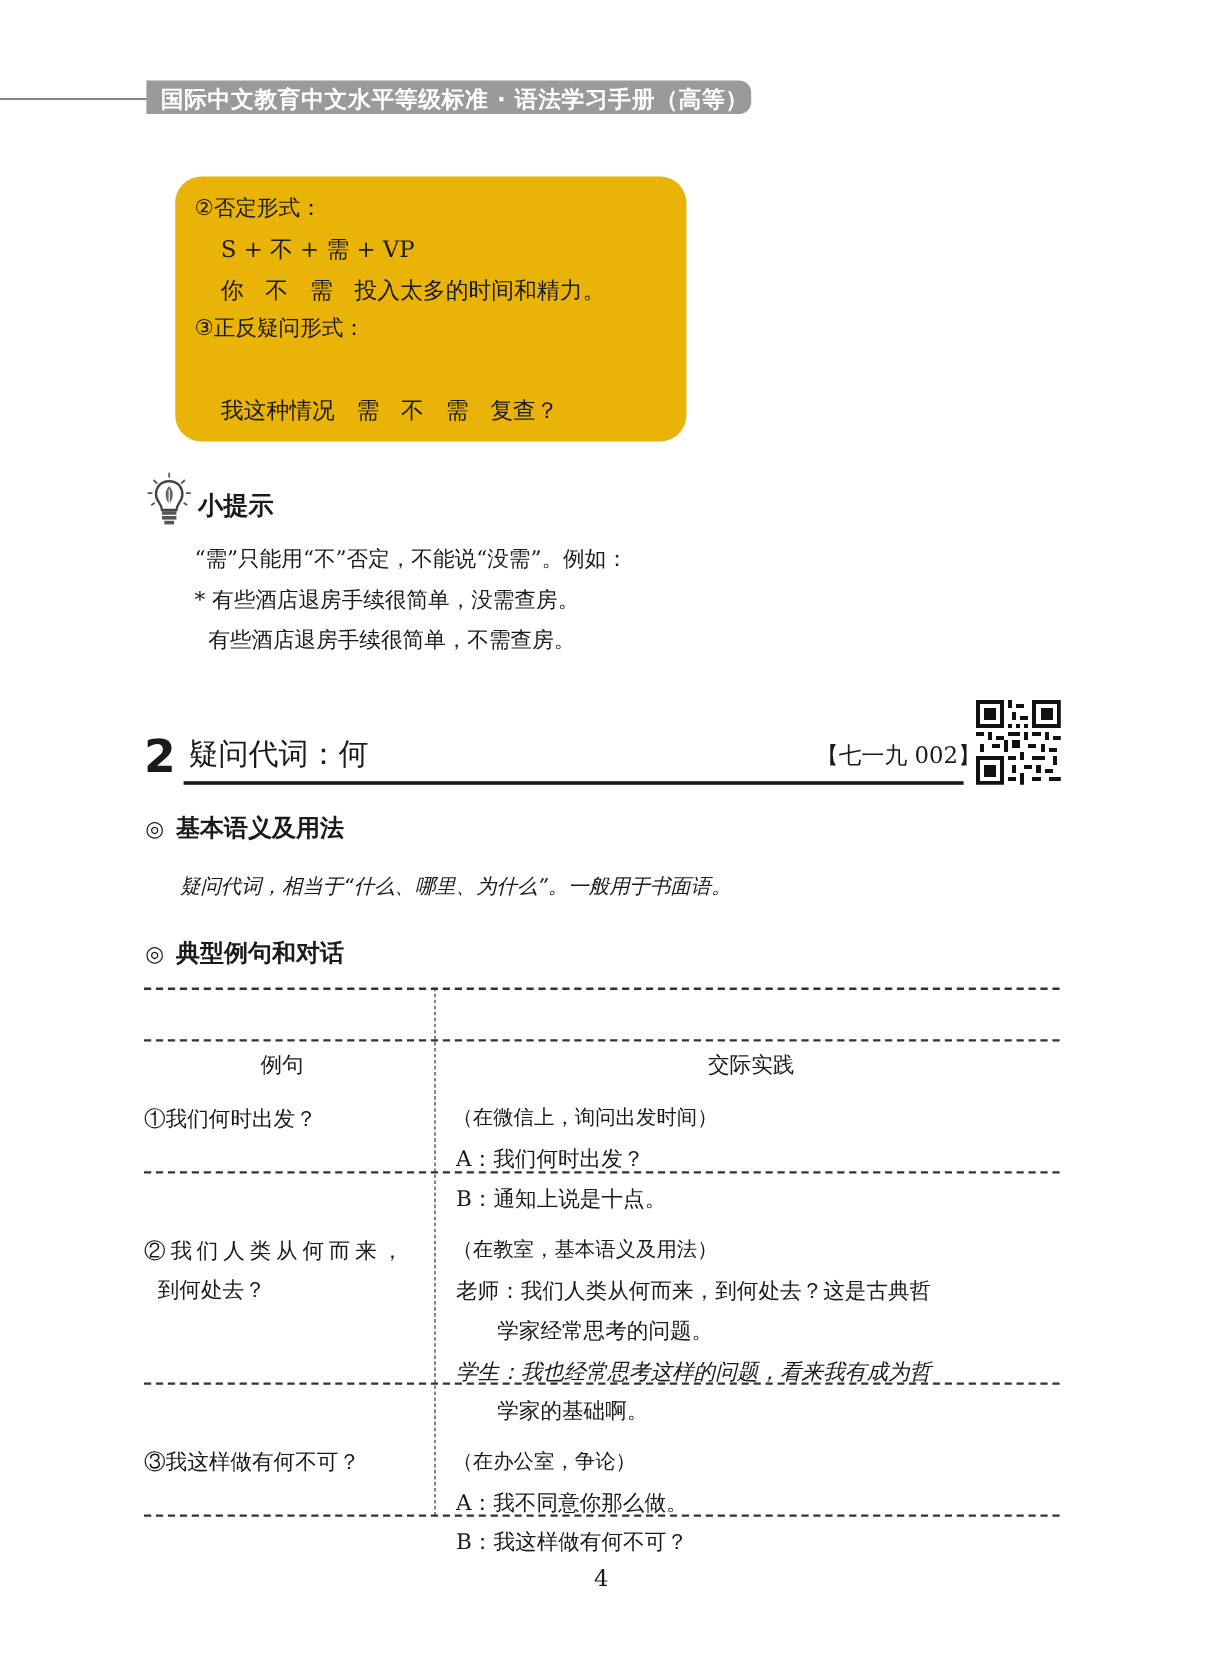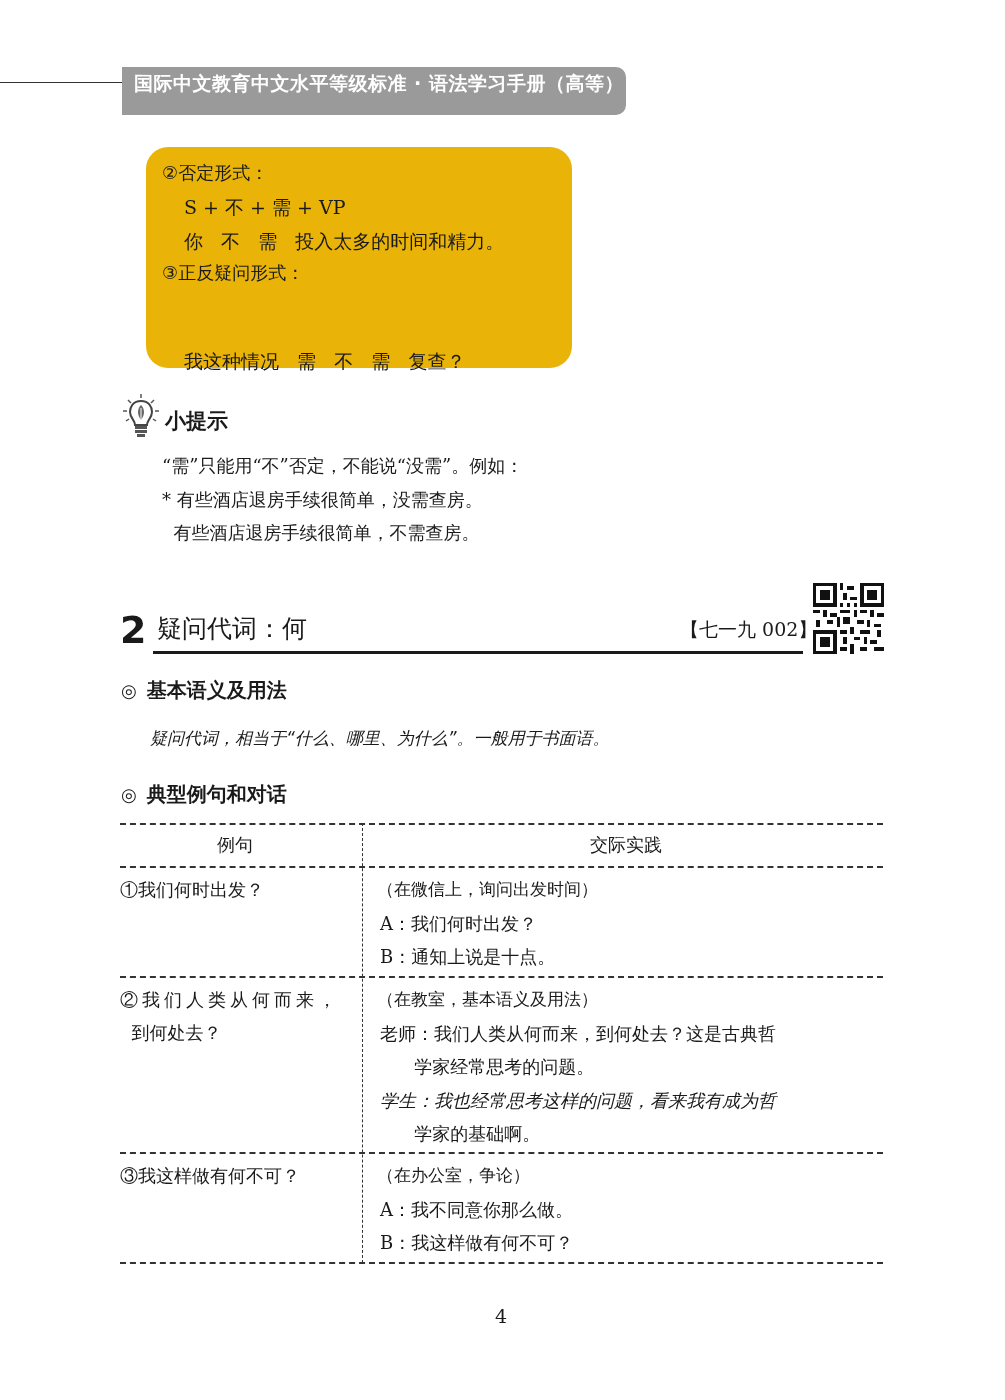--- a/index.html
+++ b/index.html
@@ -5,21 +5,21 @@
   html, body { margin: 0; padding: 0; }
   body {
     width: 1005px; height: 1400px; background: #ffffff; position: relative;
     font-family: "DejaVu Serif", "Liberation Serif", serif; color: #1a1a1a;
     overflow: hidden;
   }
   .abs { position: absolute; }
   
   .header-line { left: 0; top: 82px; width: 125px; height: 1px; background: #333; }
   .header-tab {
-    left: 122px; top: 67px; width: 504px; height: 48px; background: #9a9a9a;
+    left: 122px; top: 67px; width: 504px; height: 28px; background: #9a9a9a;
     border-radius: 0 10px 10px 0; color: #fff;
     font-family: "DejaVu Sans", "Liberation Sans", sans-serif; font-size: 19px; font-weight: bold;
     line-height: 32px; padding-left: 12px; box-sizing: border-box; letter-spacing: 0.5px;
   }
   
   .rule-box {
     left: 146px; top: 147px; width: 426px; height: 221px; background: #eab308;
     border-radius: 22px;
   }
   .rb-line { position: absolute; font-size: 19px; white-space: pre; }
@@ -44,37 +44,37 @@
   .sec-rule { left: 153px; top: 651px; width: 650px; height: 3px; background: #1a1a1a; }
   .qr { left: 813px; top: 583px; width: 71px; height: 71px; }
   .sub-head {
     font-family: "DejaVu Sans", "Liberation Sans", sans-serif; font-size: 20px; font-weight: bold;
   }
   .sub-head .circ { font-weight: normal; margin-right: 10px; font-size: 18px; }
   .body-text { font-family: "DejaVu Sans", "Liberation Sans", sans-serif; font-size: 17px; }
   
   .dash-h { position: absolute; left: 120px; width: 763px; height: 0; border-top: 2px dashed #333; }
   .dash-v { position: absolute; left: 362px; width: 0; border-left: 1px dashed #333; }
-  .cell { position: absolute; font-size: 18px; white-space: pre; }
+  .cell { position: absolute; font-size: 18px; white-space: pre; margin-top: 42px; }
   .th { font-family: "DejaVu Sans", "Liberation Sans", sans-serif; font-size: 18px; }
   .ctx { font-family: "DejaVu Sans", "Liberation Sans", sans-serif; font-size: 17px; }
   .page-num { left: 495px; top: 1305px; font-size: 19px; }
 </style>
 </head>
 <body>
 
 <div class="abs header-line"></div>
 <div class="abs header-tab">国际中文教育中文水平等级标准 · 语法学习手册（高等）</div>
 
 <div class="abs rule-box">
   <div class="rb-line rb-head" style="left:16px; top:14px;">②否定形式：</div>
   <div class="rb-line" style="left:38px; top:48px;">S + 不 + 需 + VP</div>
   <div class="rb-line" style="left:38px; top:82px;">你   不   需   投入太多的时间和精力。</div>
   <div class="rb-line rb-head" style="left:16px; top:114px;">③正反疑问形式：</div>
-  <div class="rb-line" style="left:38px; top:182px;margin-top:20px;">我这种情况   需   不   需   复查？</div>
+  <div class="rb-line" style="left:38px; top:182px;">我这种情况   需   不   需   复查？</div>
 </div>
 
 <div class="abs tip-icon">
   <svg width="42" height="48" viewBox="0 0 42 48">
     <g stroke="#555" stroke-width="1.5" fill="none">
       <line x1="21" y1="2" x2="21" y2="6"></line>
       <line x1="8" y1="8" x2="11" y2="11"></line>
       <line x1="34" y1="8" x2="31" y2="11"></line>
       <line x1="3" y1="19" x2="7" y2="19"></line>
       <line x1="39" y1="19" x2="35" y2="19"></line>

